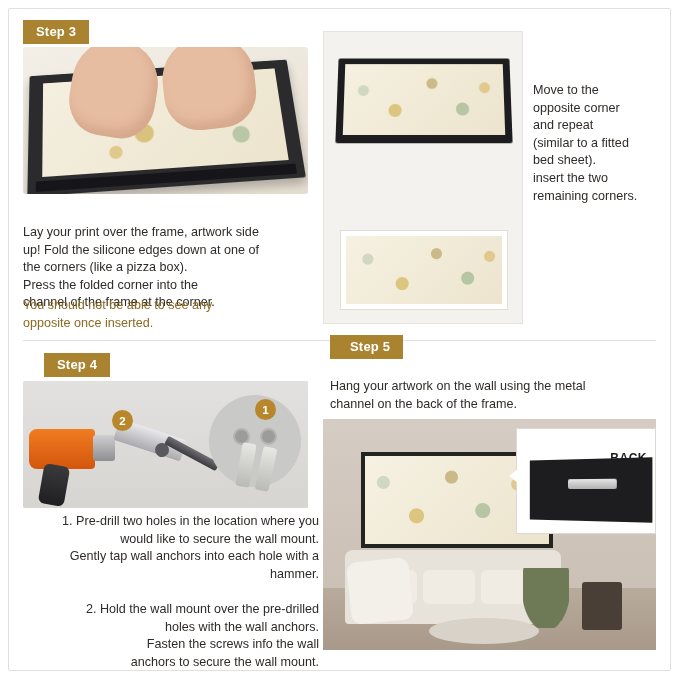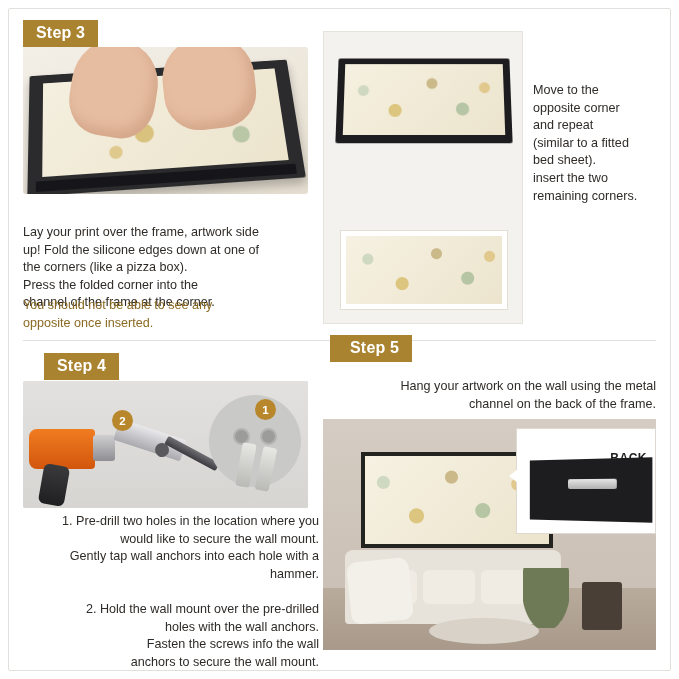--- a/index.html
+++ b/index.html
@@ -20,21 +20,21 @@
     left: 8px; top: 8px;
     width: 663px; height: 663px;
     border: 1px solid #e2e0dc;
     border-radius: 2px;
   }
   
   .step-badge {
     position: absolute;
     background: #a9832f;
     color: #ffffff;
-    font-size: 16px;
+    font-size: 13px;
     font-weight: bold;
     padding: 4px 13px 5px 13px;
     letter-spacing: .2px;
     white-space: nowrap;
   }
   
   .txt {
     position: absolute;
     color: #2f2b28;
     font-size: 12.6px;
@@ -336,21 +336,21 @@
 Gently tap wall anchors into each hole with a
 hammer.
 
 2. Hold the wall mount over the pre-drilled
 holes with the wall anchors.
 Fasten the screws info the wall
 anchors to secure the wall mount.</div>
 
   <div class="step-badge" style="left:330px; top:335px;padding-left:20px;">Step 5</div>
 
-  <div class="txt" style="left:330px; top:378px; width:326px;text-align:right;">Hang your artwork on the wall using the metal
+  <div class="txt" style="left:330px; top:378px; width:326px;">Hang your artwork on the wall using the metal
 channel on the back of the frame.</div>
 
   <div class="panel" id="photo5">
     <div class="room-wall"></div>
     <div class="floor"></div>
     <div class="artwork">
       <div class="canvas"></div>
     </div>
     <div class="sofa-back"></div>
     <div class="sofa"></div>

